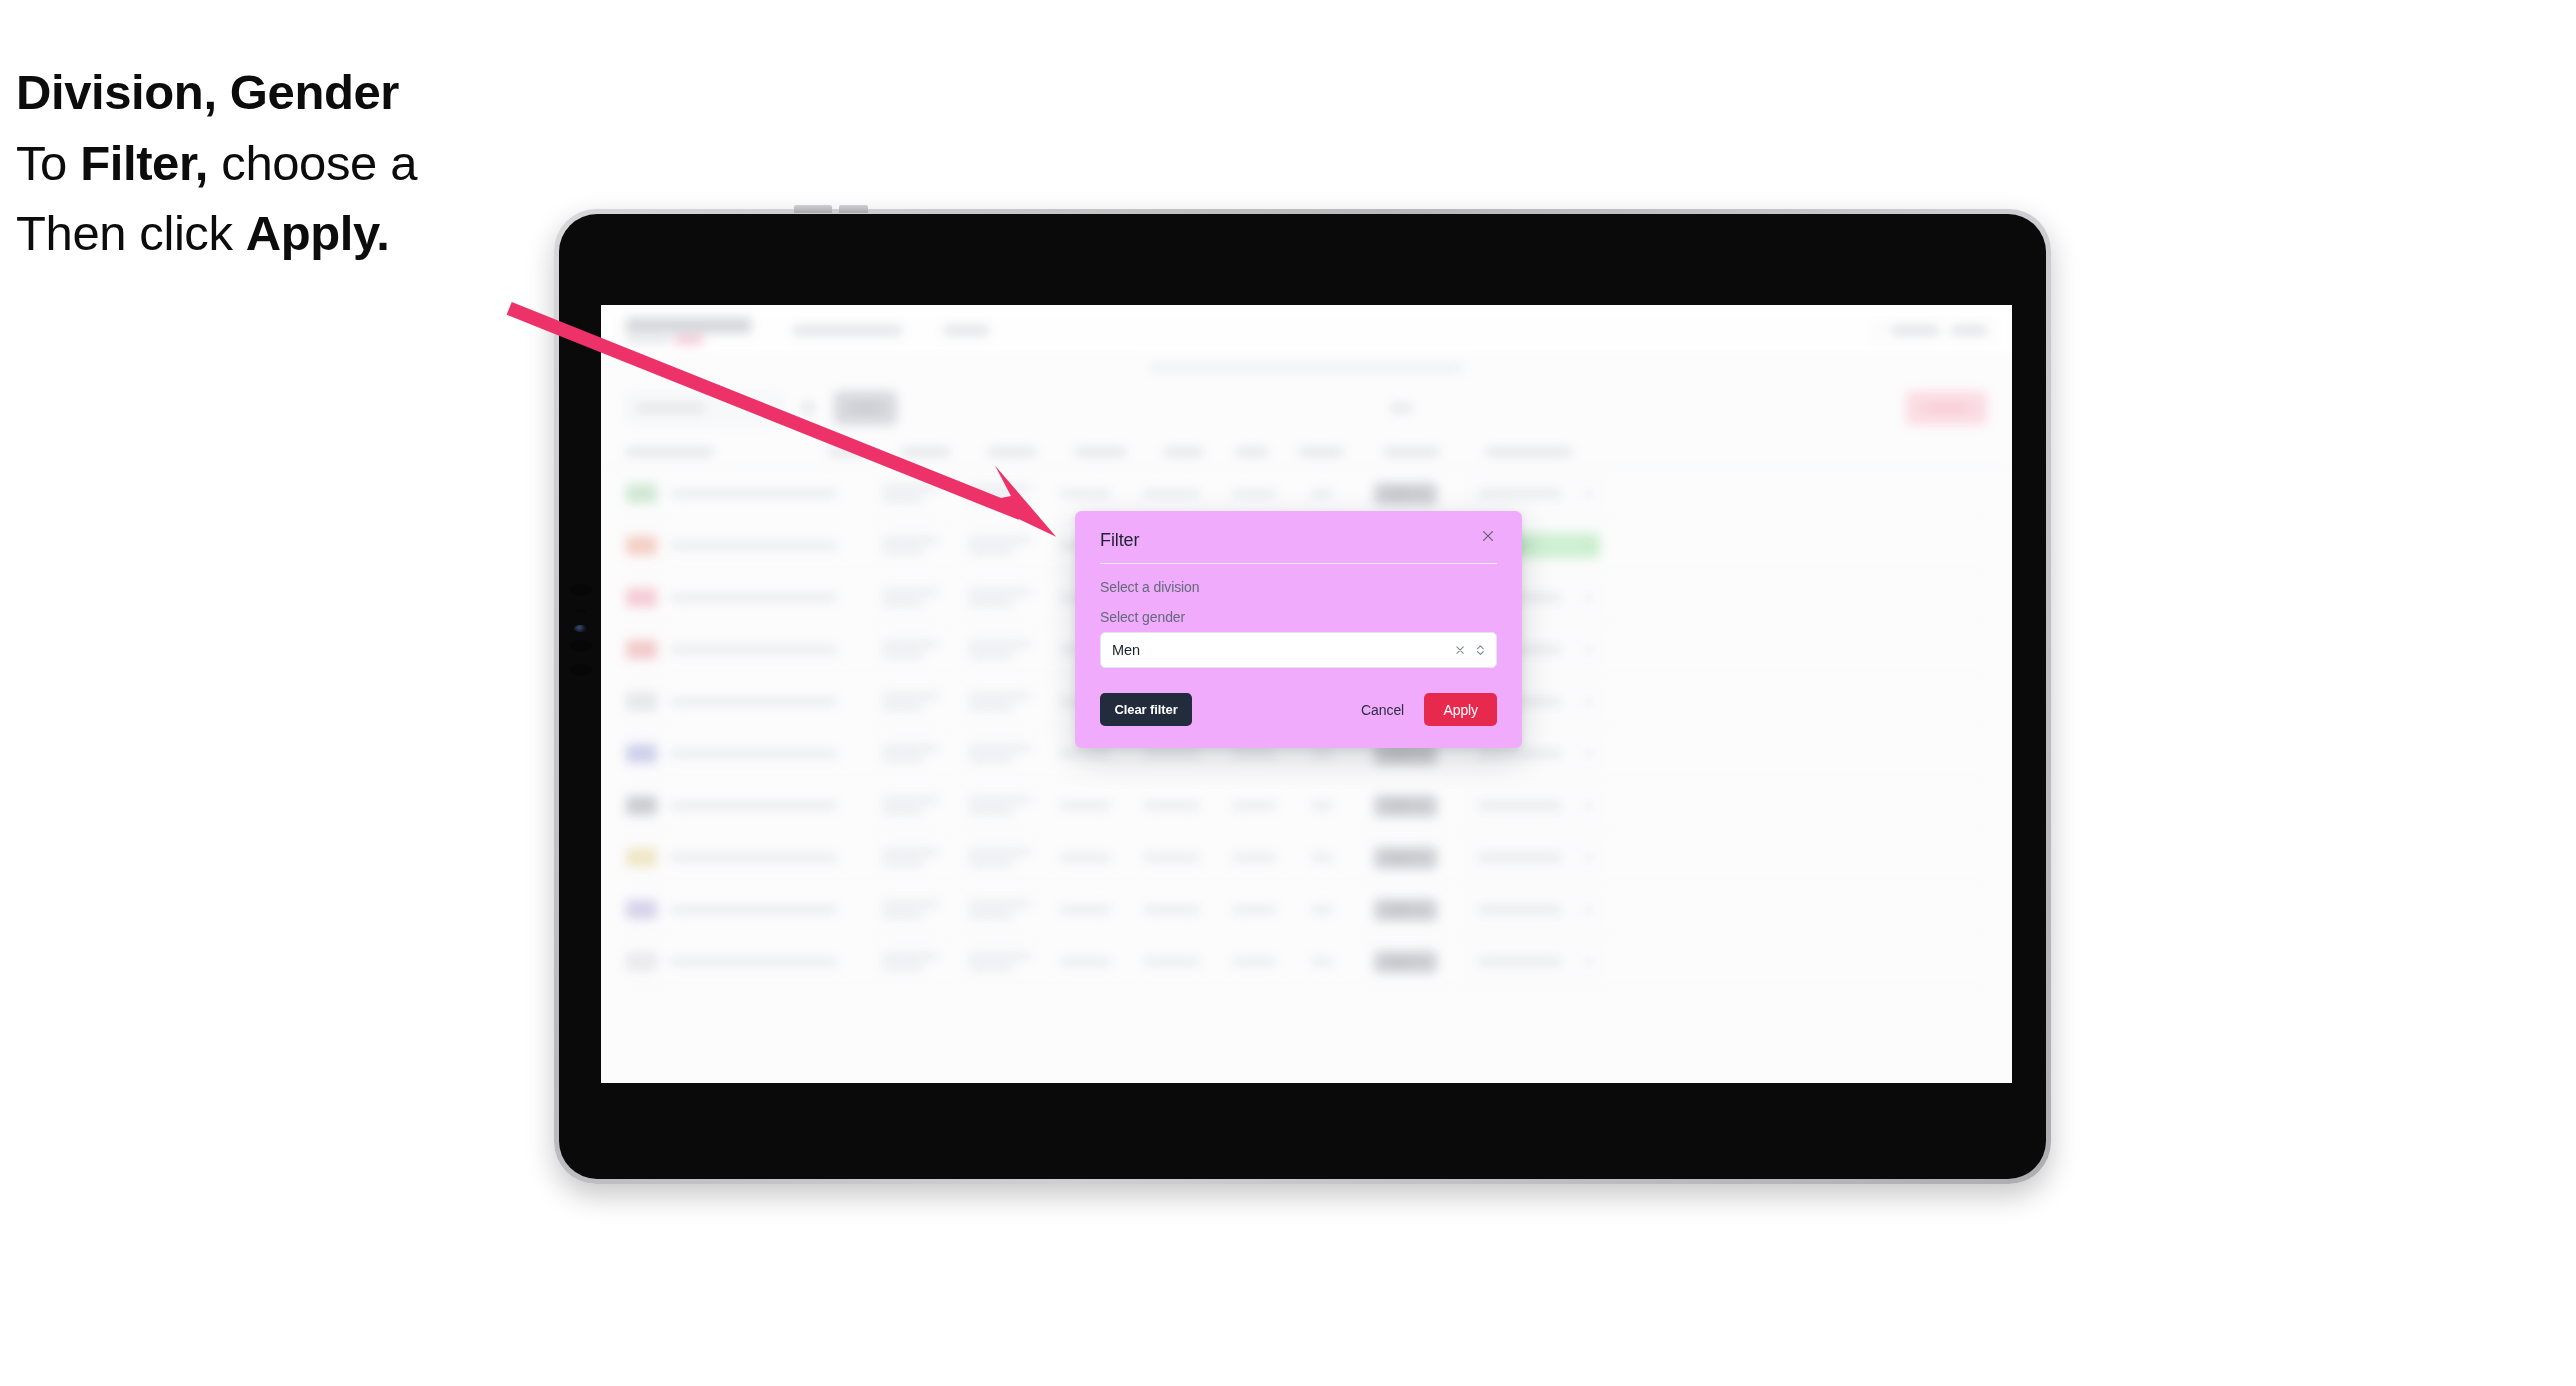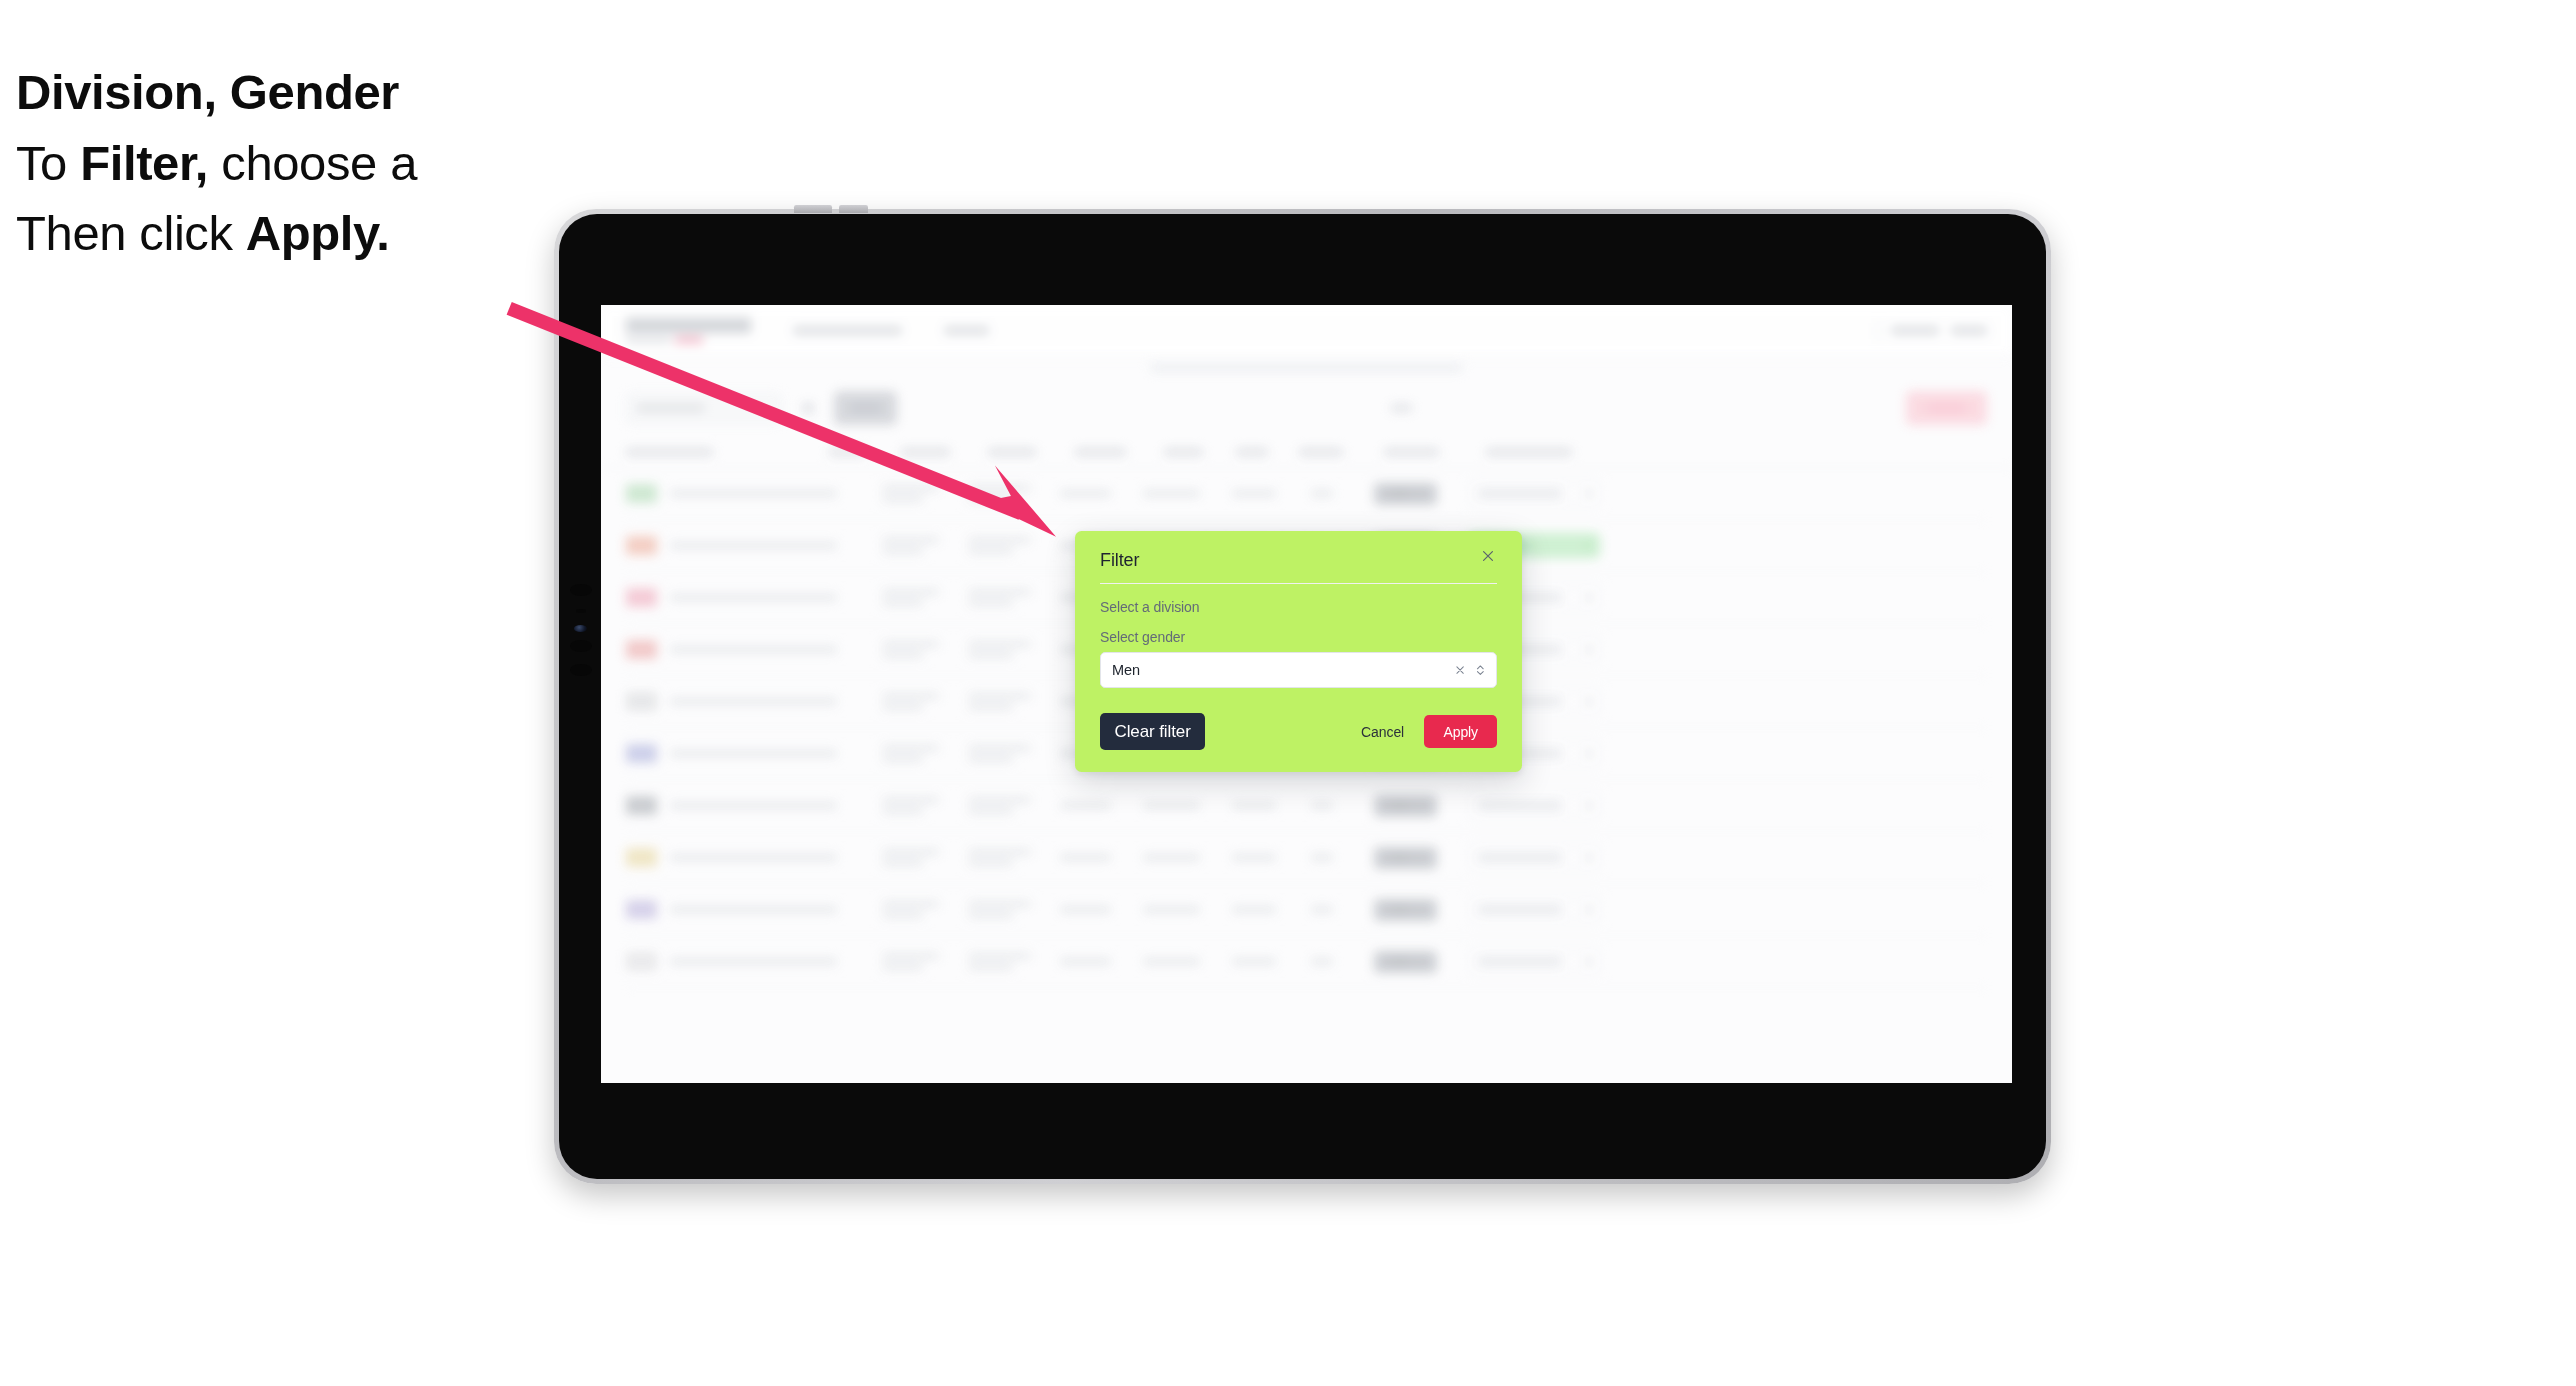--- a/index.html
+++ b/index.html
@@ -207,23 +207,23 @@
   .status-box.green { background: #caf0ce; border-color: #b6e8bd; }
   .status-box.green i { background: #aee0b6; width: 54px; }
   .status-box.green u { background: #aee0b6; }
 
   
   .modal-scrim { position: absolute; inset: 0; background: rgba(255,255,255,0.06); }
 
   .modal {
     position: absolute;
     left: 474px;
-    top: 226px;
+    top: 206px;
     width: 447px;
-    background: #bef264;
+    background: #f0abfc;
     border-radius: 6.5px;
     box-shadow: 0 10.2px 32px rgba(16,22,38,0.16), 0 2.2px 7.3px rgba(16,22,38,0.08);
     padding: 19px 25px 22px 25px;
   }
   .modal-title-row {
     display: flex;
     align-items: flex-start;
     justify-content: space-between;
     border-bottom: 0.7px solid #f0f1f3;
     padding-bottom: 12.4px;
@@ -278,23 +278,23 @@
   .btn {
     border: none;
     border-radius: 5.1px;
     font-family: inherit;
     cursor: pointer;
     letter-spacing: -0.1px;
   }
   .btn-clear {
     background: #232c3d;
     color: #ffffff;
-    font-size: 17px;
+    font-size: 13px;
     padding: 8.7px 14.5px;
-    font-weight: 400;
+    font-weight: 700;
   }
   .footer-right {
     margin-left: auto;
     display: flex;
     align-items: center;
     gap: 17.5px;
   }
   .btn-cancel {
     background: transparent;
     color: #2b313b;

